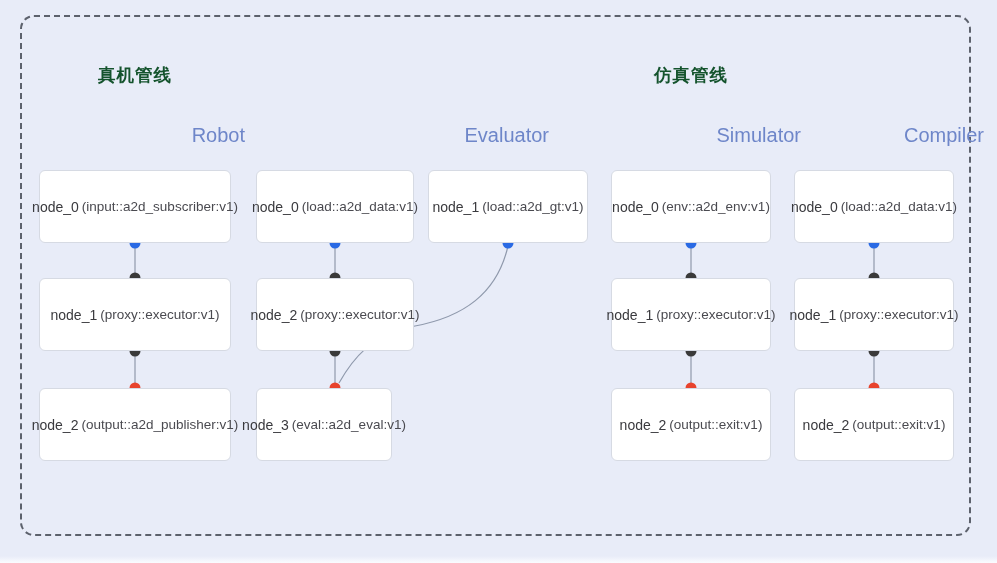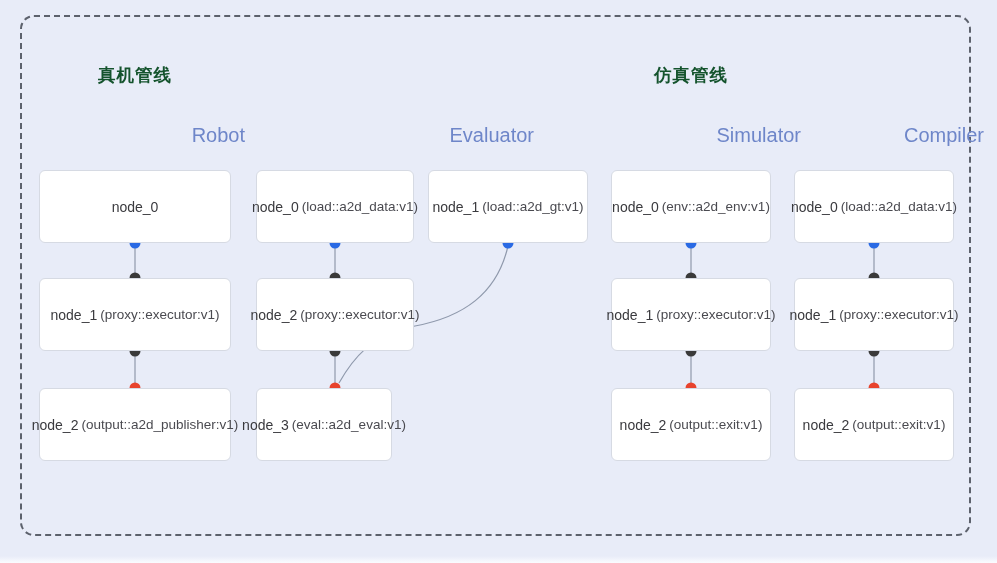--- a/index.html
+++ b/index.html
@@ -43,21 +43,21 @@
 </head>
 <body>
 
 <div class="canvas">
   <div class="frame"></div>
 
   <div class="title-zh" style="left:25px">真机管线</div>
   <div class="title-zh" style="left:581px">仿真管线</div>
 
   <div class="title-en" style="left:25px">Robot</div>
-  <div class="title-en" style="left:314px">Evaluator</div>
+  <div class="title-en" style="left:329px">Evaluator</div>
   <div class="title-en" style="left:581px">Simulator</div>
   <div class="title-en" style="left:764px">Compiler</div>
 
   <svg class="wires" viewBox="0 0 997 563">
 
     <line x1="135" y1="243" x2="135" y2="278" stroke-width="1.2" stroke="#8f99ac"></line>
     <line x1="135" y1="351" x2="135" y2="388" stroke-width="1.2" stroke="#8f99ac"></line>
 
     <line x1="335" y1="243" x2="335" y2="278" stroke-width="1.2" stroke="#8f99ac"></line>
     <line x1="335" y1="351" x2="335" y2="388" stroke-width="1.2" stroke="#8f99ac"></line>
@@ -86,20 +86,21 @@
     <circle cx="691" cy="388" r="5.5" fill="#e8432d"></circle>
 
     <circle cx="874" cy="243" r="5.5" fill="#2a6ae4"></circle>
     <circle cx="874" cy="278" r="5.5" fill="#3a3a3a"></circle>
     <circle cx="874" cy="351" r="5.5" fill="#3a3a3a"></circle>
     <circle cx="874" cy="388" r="5.5" fill="#e8432d"></circle>
   </svg>
 
   <div class="node-box" style="left:39px;top:170px;width:192px">
     <div class="node-name">node_0</div>
+    <div class="node-type">(input::a2d_subscriber:v1)</div>
   </div>
   <div class="node-box" style="left:39px;top:278px;width:192px">
     <div class="node-name">node_1</div>
     <div class="node-type">(proxy::executor:v1)</div>
   </div>
   <div class="node-box" style="left:39px;top:388px;width:192px">
     <div class="node-name">node_2</div>
     <div class="node-type">(output::a2d_publisher:v1)</div>
   </div>
 

